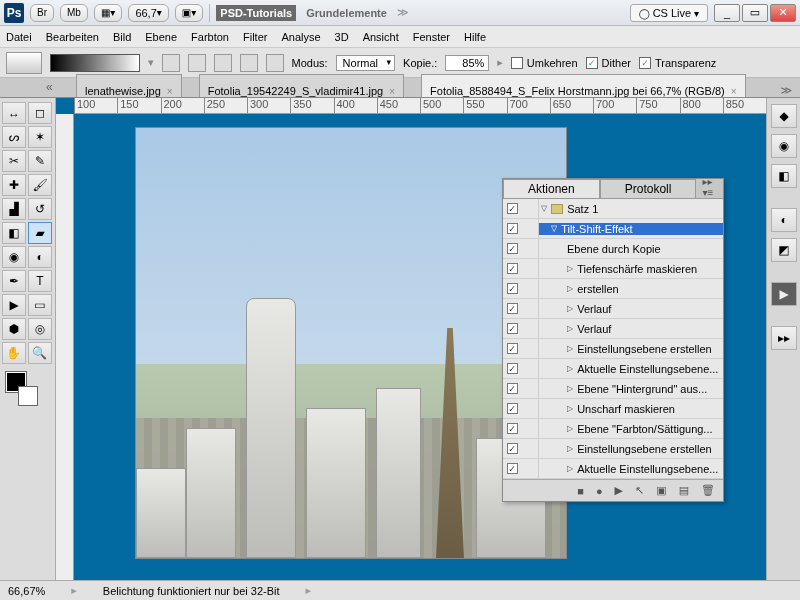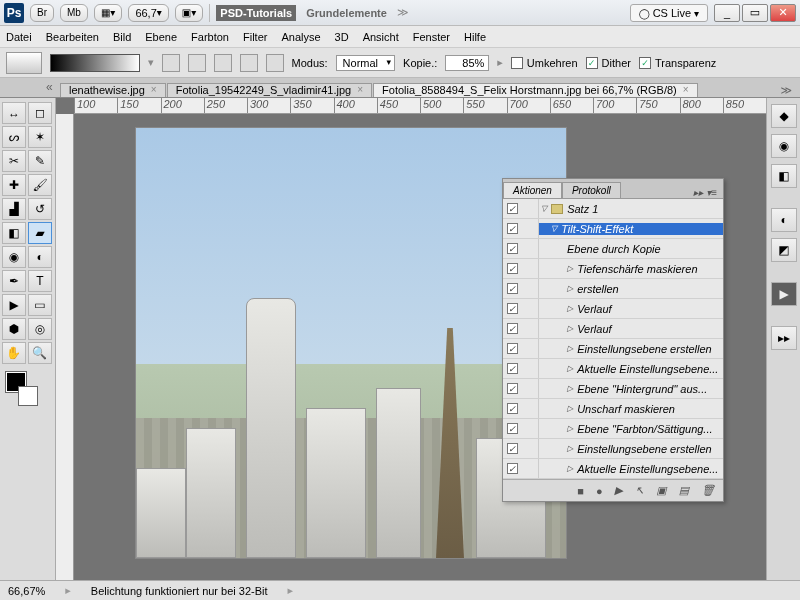--- a/index.html
+++ b/index.html
@@ -29,37 +29,37 @@
 .small-ico { width:18px; height:18px; border:1px solid #999; background:#ddd; }
 .optlabel { font-size:11px; }
 .select { border:1px solid #999; background:#fff; padding:1px 16px 1px 6px; position:relative; }
 .select:after { content:"▾"; position:absolute; right:3px; top:1px; font-size:9px; }
 .num { border:1px solid #999; background:#fff; padding:1px 4px; width:44px; text-align:right; }
 .chk { display:flex; align-items:center; gap:4px; }
 .chk .box { width:12px; height:12px; border:1px solid #666; background:#fff; display:flex; align-items:center; justify-content:center; font-size:9px; color:#2a6; }
 
 
 .tabstrip { height:20px; display:flex; align-items:flex-end; background:#c9c9c9; border-bottom:1px solid #888; padding-left:60px; position:relative; }
-.filetab { height:14px; padding:0 8px; display:flex; align-items:flex-start; gap:6px; font-size:10px; background:#d6d6d6; border:1px solid #999; border-bottom:none; margin-right:1px; }
+.filetab { height:23px; padding:0 8px; display:flex; align-items:flex-end; gap:6px; font-size:10px; background:#d6d6d6; border:1px solid #999; border-bottom:none; margin-right:1px;margin-left:16px; }
 .filetab.active { background:#eee; }
 .filetab .x { font-size:10px; color:#888; }
 .tabstrip .laquo { position:absolute; left:46px; top:2px; font-size:12px; color:#666; }
 .tabstrip .rarrow { margin-left:auto; padding:0 8px; color:#666; }
 
 
 .workarea { position:absolute; top:98px; left:0; right:0; bottom:20px; display:flex; background:#d8d8d8; }
 .toolbox { width:56px; background:#dcdcdc; border-right:1px solid #aaa; display:flex; flex-direction:column; gap:2px; padding:4px 2px; }
 .toolrow { display:flex; gap:2px; }
 .tool { width:24px; height:22px; border:1px solid #b5b5b5; background:linear-gradient(#f0f0f0,#dcdcdc); display:flex; align-items:center; justify-content:center; font-size:12px; }
 .tool.sel { border:1px solid #4b90d9; background:#cfe3f6; }
 .swatches { margin-top:6px; position:relative; width:40px; height:34px; }
 .sw-fg { position:absolute; width:20px; height:20px; background:#000; border:1px solid #fff; outline:1px solid #666; top:0; left:4px; }
 .sw-bg { position:absolute; width:20px; height:20px; background:#fff; border:1px solid #666; bottom:0; right:4px; }
 
-.canvaswrap { flex:1; position:relative; overflow:hidden; background:#737373;font-style:italic; }
+.canvaswrap { flex:1; position:relative; overflow:hidden; background:#0369a1; }
 .ruler-h { position:absolute; top:0; left:18px; right:0; height:16px; background:#eee; border-bottom:1px solid #999; font-size:8px; overflow:hidden; display:flex; }
 .ruler-h div { width:50px; border-left:1px solid #888; padding-left:2px; color:#555; }
 .ruler-v { position:absolute; top:16px; left:0; width:18px; bottom:0; background:#eee; border-right:1px solid #999; }
 .canvas { position:absolute; top:30px; left:80px; width:430px; height:430px; background:#fff; box-shadow:0 0 0 1px #888; overflow:hidden; }
 .sky { position:absolute; inset:0; background:linear-gradient(#aac9e6 0%,#c3d8ea 55%,#b8c9b0 55%,#9fae95 100%); }
 .bld { position:absolute; bottom:0; background:linear-gradient(#e8e8e4,#bcbcb8); border:1px solid #999; }
 .tower1 { left:110px; width:50px; height:260px; border-radius:8px 8px 0 0; }
 .tower2 { left:300px; width:28px; height:230px; background:linear-gradient(#8a7a5a,#6b5d45); clip-path:polygon(40% 0,60% 0,100% 100%,0 100%); border:none; }
 .b3 { left:170px; width:60px; height:150px; }
 .b4 { left:240px; width:45px; height:170px; }
@@ -69,40 +69,40 @@
 .city { position:absolute; left:0; right:0; bottom:0; height:140px; background:repeating-linear-gradient(90deg,#a8a89c 0 8px,#9c9c90 8px 16px),linear-gradient(#b9b8ab,#8b8a7e); opacity:.9; }
 
 
 .rightdock { width:34px; background:#d7d7d7; border-left:1px solid #aaa; display:flex; flex-direction:column; gap:6px; padding:6px 4px; }
 .dockico { width:26px; height:24px; border:1px solid #b0b0b0; background:linear-gradient(#f2f2f2,#dcdcdc); display:flex; align-items:center; justify-content:center; font-size:12px; }
 .dockico.play { background:#5e5e5e; color:#eee; }
 
 
 .actions { position:absolute; right:42px; top:80px; width:222px; background:#dedede; border:1px solid #8a8a8a; box-shadow:2px 2px 4px rgba(0,0,0,.25); }
 .actions-tabs { display:flex; background:#c7c7c7; border-bottom:1px solid #999; height:20px; align-items:flex-end; }
-.actions-tabs .atab { padding:2px 9px; font-size:10px; border:1px solid #999; border-bottom:none; background:#d3d3d3; }
+.actions-tabs .atab { padding:2px 24px; font-size:12px; border:1px solid #999; border-bottom:none; background:#d3d3d3; }
 .actions-tabs .atab.on { background:#e6e6e6; }
 .actions-tabs .pgap { flex:1; }
 .actions-tabs .pmenu { padding:0 6px; font-size:10px; color:#555; }
 .act-body { max-height:340px; overflow:auto; background:#e8e8e8; }
 .act-row { display:flex; align-items:center; height:20px; border-bottom:1px solid #d0d0d0; }
 .act-row .chkcol { width:18px; display:flex; justify-content:center; }
 .act-row .ck { width:11px; height:11px; border:1px solid #777; background:#fff; font-size:9px; color:#333; display:flex; align-items:center; justify-content:center; }
 .act-row .dlgcol { width:18px; border-right:1px solid #ccc; height:100%; }
 .act-row .content { flex:1; display:flex; align-items:center; gap:4px; padding-left:2px; font-size:10.5px; overflow:hidden; white-space:nowrap; }
 .act-row.sel .content { background:#2f6fd0; color:#fff; }
 .indent1 { padding-left:12px !important; }
 .indent2 { padding-left:28px !important; }
 .tri { font-size:8px; color:#555; }
 .act-row.sel .tri { color:#fff; }
 .fold { width:12px; height:10px; background:#d8c87a; border:1px solid #a89850; }
 .act-footer { height:22px; border-top:1px solid #aaa; background:#dadada; display:flex; align-items:center; justify-content:flex-end; gap:12px; padding:0 8px; font-size:11px; color:#555; }
 
 
-.statusbar { position:absolute; left:0; right:0; bottom:0; height:20px; background:#e2e2e2; border-top:1px solid #aaa; display:flex; align-items:center; padding:0 8px; gap:20px; font-size:10px;margin-top:21px; }
+.statusbar { position:absolute; left:0; right:0; bottom:0; height:20px; background:#e2e2e2; border-top:1px solid #aaa; display:flex; align-items:center; padding:0 8px; gap:26px; font-size:10px;margin-top:21px; }
 .statusbar .sb { color:#999; }
 </style>
 </head>
 <body>
 
 <div class="titlebar">
   <div class="ps">Ps</div>
   <div class="tbtn">Br</div>
   <div class="tbtn">Mb</div>
   <div class="tbtn">▦▾</div>

